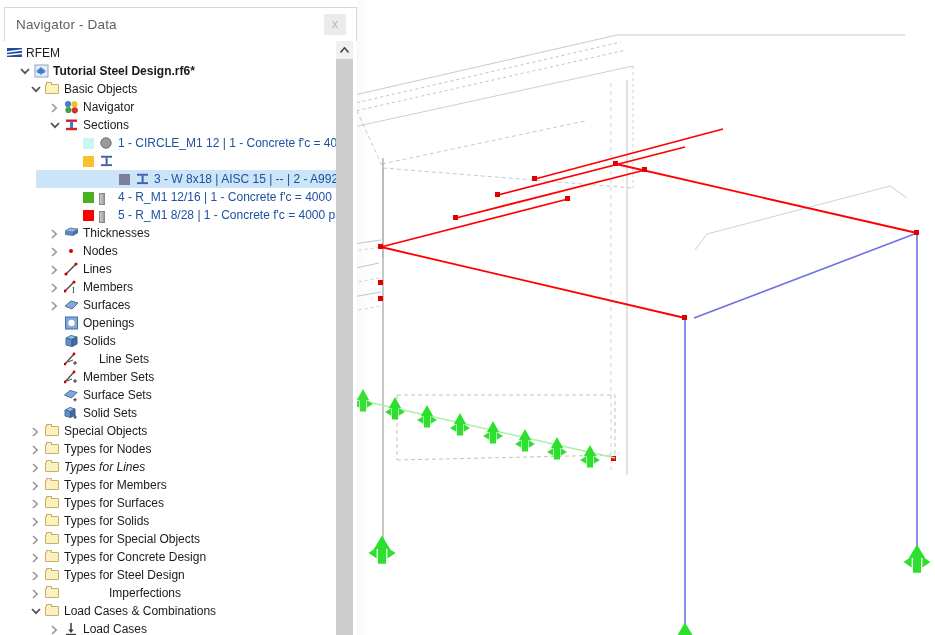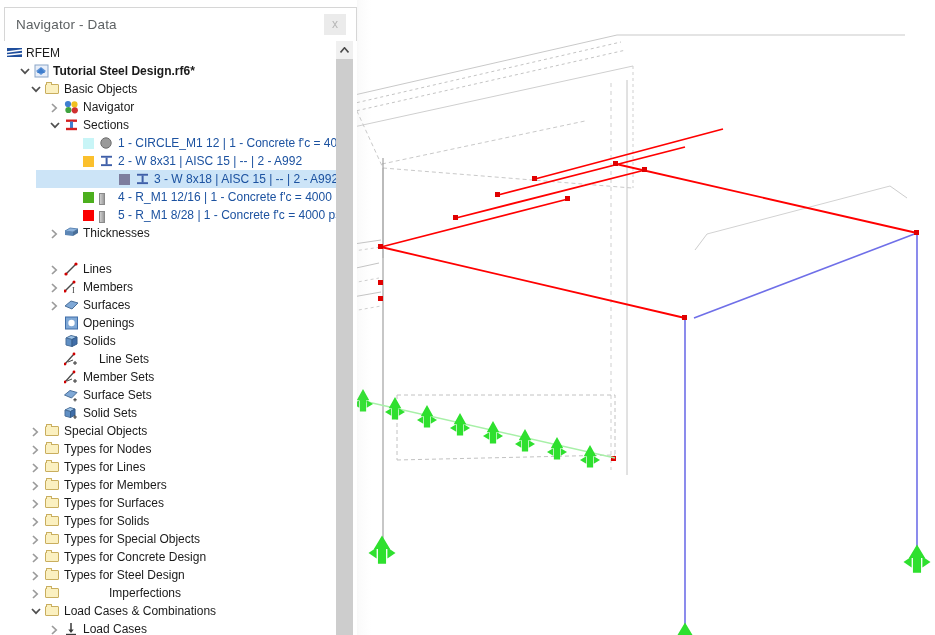--- a/index.html
+++ b/index.html
@@ -279,21 +279,20 @@
               </svg></span>
             <span class="lbl blue" style="left: 118px;">1 - CIRCLE_M1 12<span style="color: rgb(28, 82, 160);"> | 1 - Concrete f'c = 4000 psi</span></span>
           </div>
           <div class="row" style="top: 111px; position: absolute; left: 0px; right: 0px;">
             <span class="sw" style="left: 83px; background: rgb(251, 192, 45);"></span>
             <span class="ico" style="left: 99px;"><svg width="15" height="14" viewBox="0 0 15 14">
                 <rect x="2" y="1.8" width="11" height="1.9" fill="#3f5fa8"></rect>
                 <rect x="6.6" y="3.5" width="2" height="7" fill="#3f5fa8"></rect>
                 <rect x="2" y="10.2" width="11" height="1.9" fill="#3f5fa8"></rect>
               </svg></span>
-            <span class="lbl blue" style="left: 118px;">2 - W 8x31 | AISC 15 | -- <span style="color: rgb(28, 82, 160);">| 2 - A992</span></span>
           </div>
           <div class="row sel" style="top: 129px; position: absolute; left: 0px; right: 0px;">
             <span class="sw" style="left: 83px; background: rgb(125, 125, 158);"></span>
             <span class="ico" style="left: 99px;"><svg width="15" height="14" viewBox="0 0 15 14">
                 <rect x="2" y="1.8" width="11" height="1.9" fill="#3f5fa8"></rect>
                 <rect x="6.6" y="3.5" width="2" height="7" fill="#3f5fa8"></rect>
                 <rect x="2" y="10.2" width="11" height="1.9" fill="#3f5fa8"></rect>
               </svg></span>
             <span class="lbl blue" style="left: 118px;">3 - W 8x18 | AISC 15 | -- <span style="color: rgb(28, 82, 160);">| 2 - A992</span></span>
           </div>
@@ -317,20 +316,31 @@
                 <path d="M2 1 L6.2 5 L2 9" stroke="#9b9b9b" stroke-width="1.7" fill="none"></path>
               </svg>
             </span>
             <span class="ico" style="left: 64px;"><svg width="15" height="14" viewBox="0 0 15 14">
                 <path d="M1 5 L6 2 L14 3 L9 6 Z" fill="#8fb4dd" stroke="#5c86b5"></path>
                 <path d="M1 5 L1 9 L9 10 L9 6 Z" fill="#5c86b5"></path>
                 <path d="M9 6 L14 3 L14 7 L9 10 Z" fill="#4a6f99"></path>
               </svg></span>
             <span class="lbl" style="left: 83px;">Thicknesses</span>
           </div>
+          <div class="row" style="top: 201px; position: absolute; left: 0px; right: 0px;">
+            <span class="twisty" style="left: 50px;">
+              <svg width="8" height="10" viewBox="0 0 8 10">
+                <path d="M2 1 L6.2 5 L2 9" stroke="#9b9b9b" stroke-width="1.7" fill="none"></path>
+              </svg>
+            </span>
+            <span class="ico" style="left: 64px;"><svg width="15" height="14" viewBox="0 0 15 14">
+                <circle cx="7" cy="7" r="2" fill="#d00000"></circle>
+              </svg></span>
+            <span class="lbl" style="left: 83px;">Nodes</span>
+          </div>
           <div class="row" style="top: 219px; position: absolute; left: 0px; right: 0px;">
             <span class="twisty" style="left: 50px;">
               <svg width="8" height="10" viewBox="0 0 8 10">
                 <path d="M2 1 L6.2 5 L2 9" stroke="#9b9b9b" stroke-width="1.7" fill="none"></path>
               </svg>
             </span>
             <span class="ico" style="left: 64px;"><svg width="15" height="14" viewBox="0 0 15 14">
                 <line x1="2" y1="12" x2="12" y2="2" stroke="#4a4a4a" stroke-width="1.4"></line>
                 <circle cx="2" cy="12" r="1.6" fill="#d00000"></circle>
                 <circle cx="12" cy="2" r="1.6" fill="#d00000"></circle>
@@ -431,21 +441,21 @@
             <span class="ico" style="left: 45px;"><span class="folder"><i></i></span></span>
             <span class="lbl" style="left: 64px;">Types for Nodes</span>
           </div>
           <div class="row" style="top: 417px; position: absolute; left: 0px; right: 0px;">
             <span class="twisty" style="left: 31px;">
               <svg width="8" height="10" viewBox="0 0 8 10">
                 <path d="M2 1 L6.2 5 L2 9" stroke="#9b9b9b" stroke-width="1.7" fill="none"></path>
               </svg>
             </span>
             <span class="ico" style="left: 45px;"><span class="folder"><i></i></span></span>
-            <span class="lbl" style="left: 64px;">Types for Lines</span>
+            <span class="lbl" style="left: 64px; font-style: italic;">Types for Lines</span>
           </div>
           <div class="row" style="top: 435px; position: absolute; left: 0px; right: 0px;">
             <span class="twisty" style="left: 31px;">
               <svg width="8" height="10" viewBox="0 0 8 10">
                 <path d="M2 1 L6.2 5 L2 9" stroke="#9b9b9b" stroke-width="1.7" fill="none"></path>
               </svg>
             </span>
             <span class="ico" style="left: 45px;"><span class="folder"><i></i></span></span>
             <span class="lbl" style="left: 64px;">Types for Members</span>
           </div>

